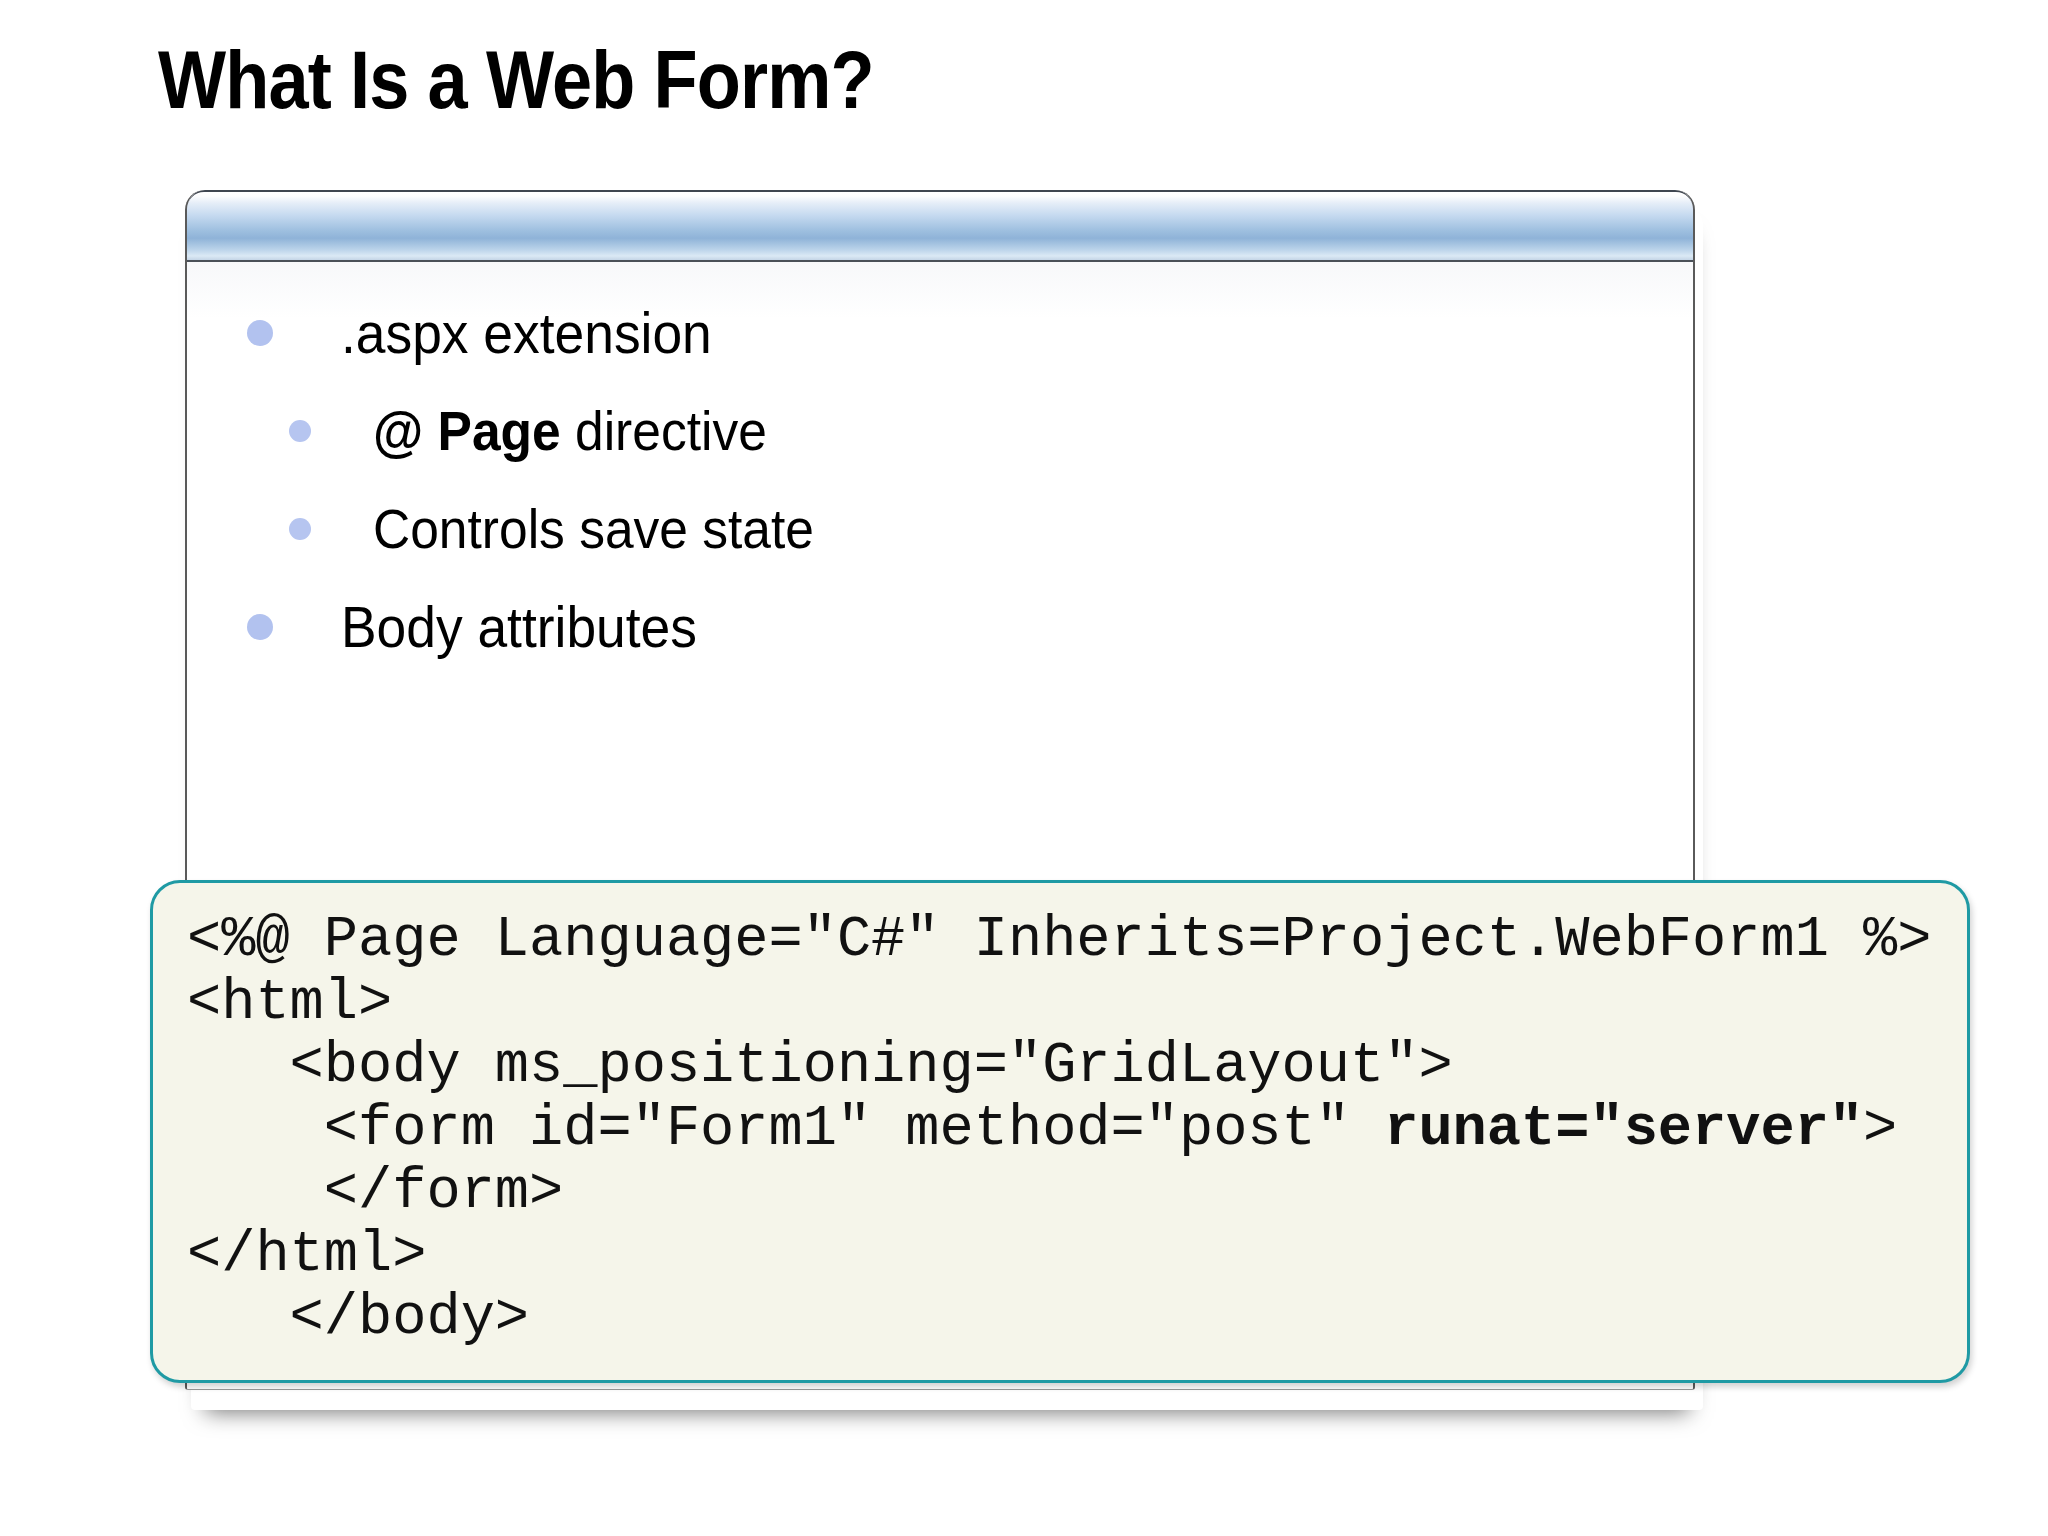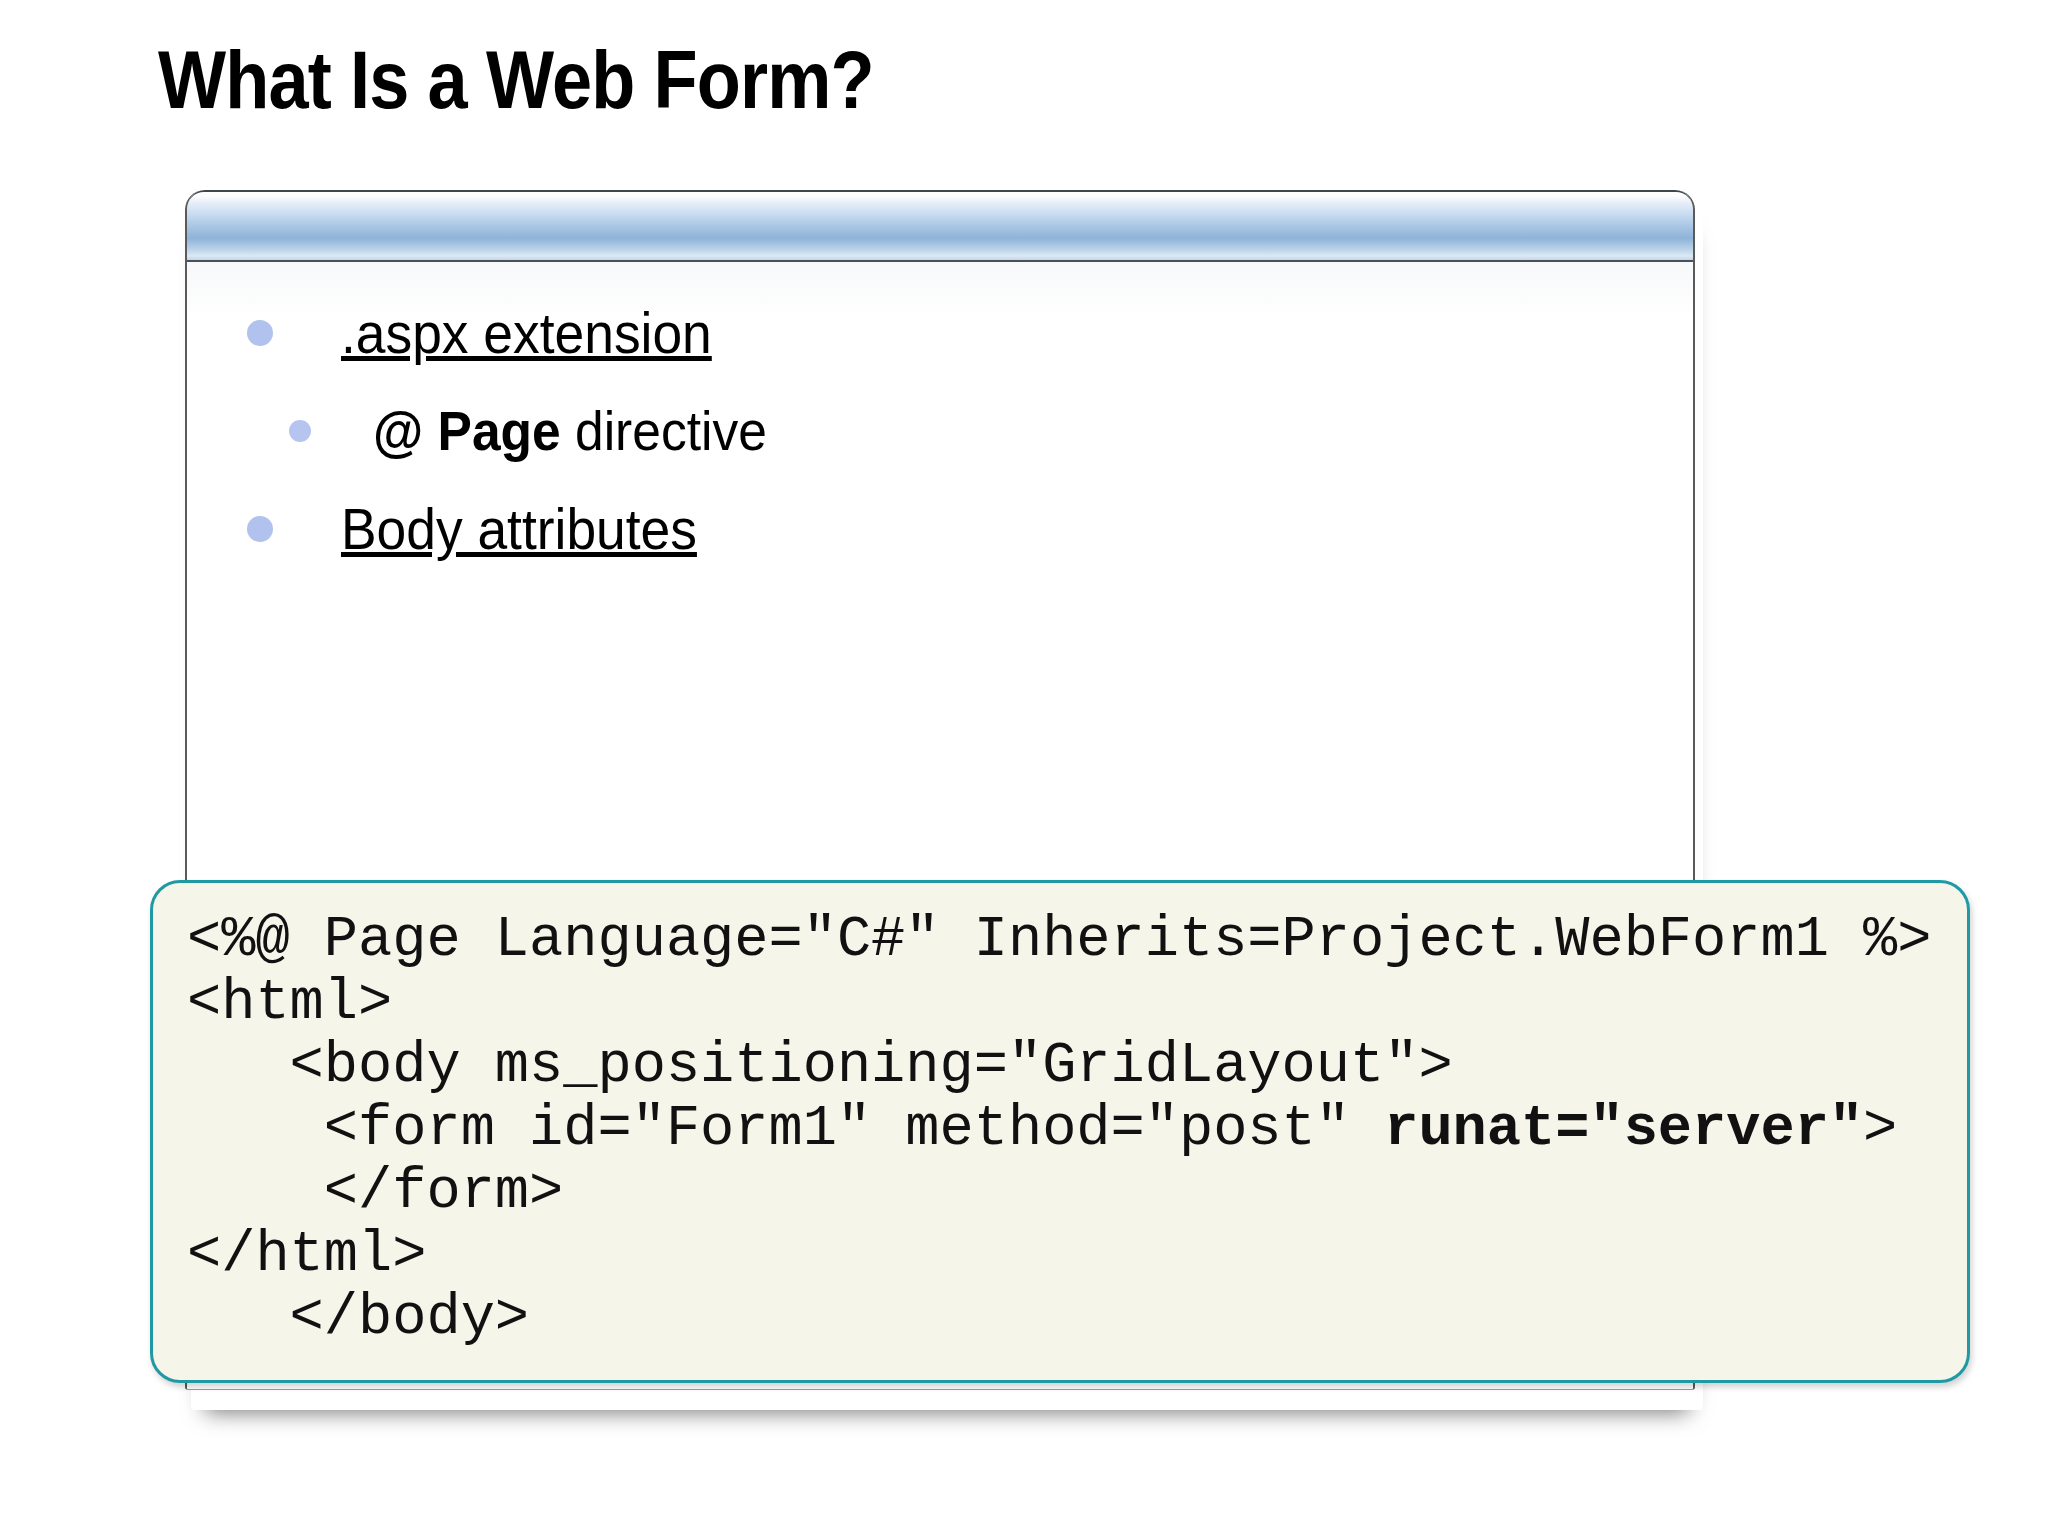--- a/index.html
+++ b/index.html
@@ -102,21 +102,21 @@
     width: 100%;
     margin: 0;
     padding: 0;
     list-style: none;
   }
   .bullet-row {
     display: flex;
     align-items: center;
     height: 98px;
   }
-  .bullet-row.lvl1 { padding-left: 60px; text-decoration: underline; }
+  .bullet-row.lvl1 { padding-left: 60px; }
   .bullet-row.lvl2 { padding-left: 102px; height: 98px; }
 
   .bullet-dot {
     width: 26px;
     height: 26px;
     border-radius: 50%;
     background: #b2c2ef;
     flex: 0 0 auto;
   }
   .bullet-row.lvl2 .bullet-dot {
@@ -180,20 +180,24 @@
           <span class="bullet-dot"></span>
           <span class="bullet-text">.aspx extension</span>
         </li>
 
 
         <li class="bullet-row lvl2">
           <span class="bullet-dot"></span>
           <span class="bullet-text"><b>@ Page</b><span> directive</span></span>
         </li>
 
+        <li class="bullet-row lvl2">
+          <span class="bullet-dot"></span>
+          <span class="bullet-text">Controls save state</span>
+        </li>
 
         <li class="bullet-row lvl1">
           <span class="bullet-dot"></span>
           <span class="bullet-text">Body attributes</span>
         </li>
 
 
       </ul>
 
     </div>

